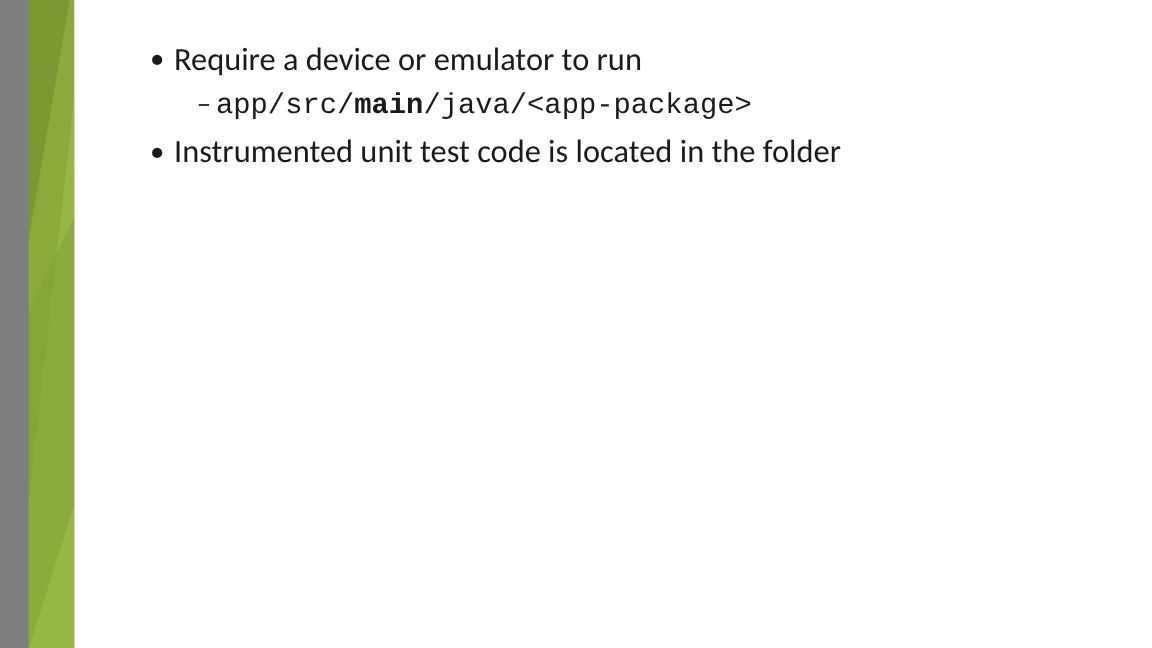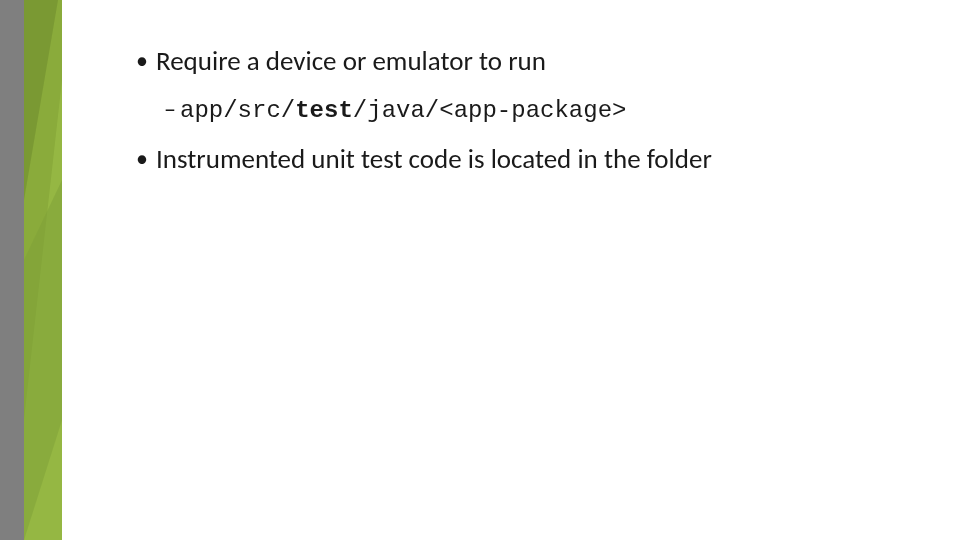--- a/index.html
+++ b/index.html
@@ -38,21 +38,21 @@
     padding-left: 60px;
   }
   ul.top {
     list-style: none;
     margin: 0;
     padding: 0;
   }
   ul.top > li {
     font-size: 27px;
     line-height: 1.25;
-    margin: 16px;
+    margin: 5px;
     padding-left: 20px;
     text-indent: -20px;
   }
   ul.top > li::before {
     content: "•";
     display: inline-block;
     width: 20px;
     text-indent: 0;
     font-size: 24px;
     vertical-align: 1px;
@@ -95,21 +95,21 @@
 
 <div class="content">
 
 
   <ul class="top">
 
     <li>Require a device or emulator to run</li>
 
 
     <ul class="sub">
-      <li class="mono"><span>app/src/</span><b>test</b><span>/java/&lt;app-package&gt;</span></li>
+      <li class="mono"><span>app/src/</span><b>main</b><span>/java/&lt;app-package&gt;</span></li>
     </ul>
 
     <li>Instrumented unit test code is located in the folder</li>
 
 
   </ul>
 
 </div>
 
 </body></html>

